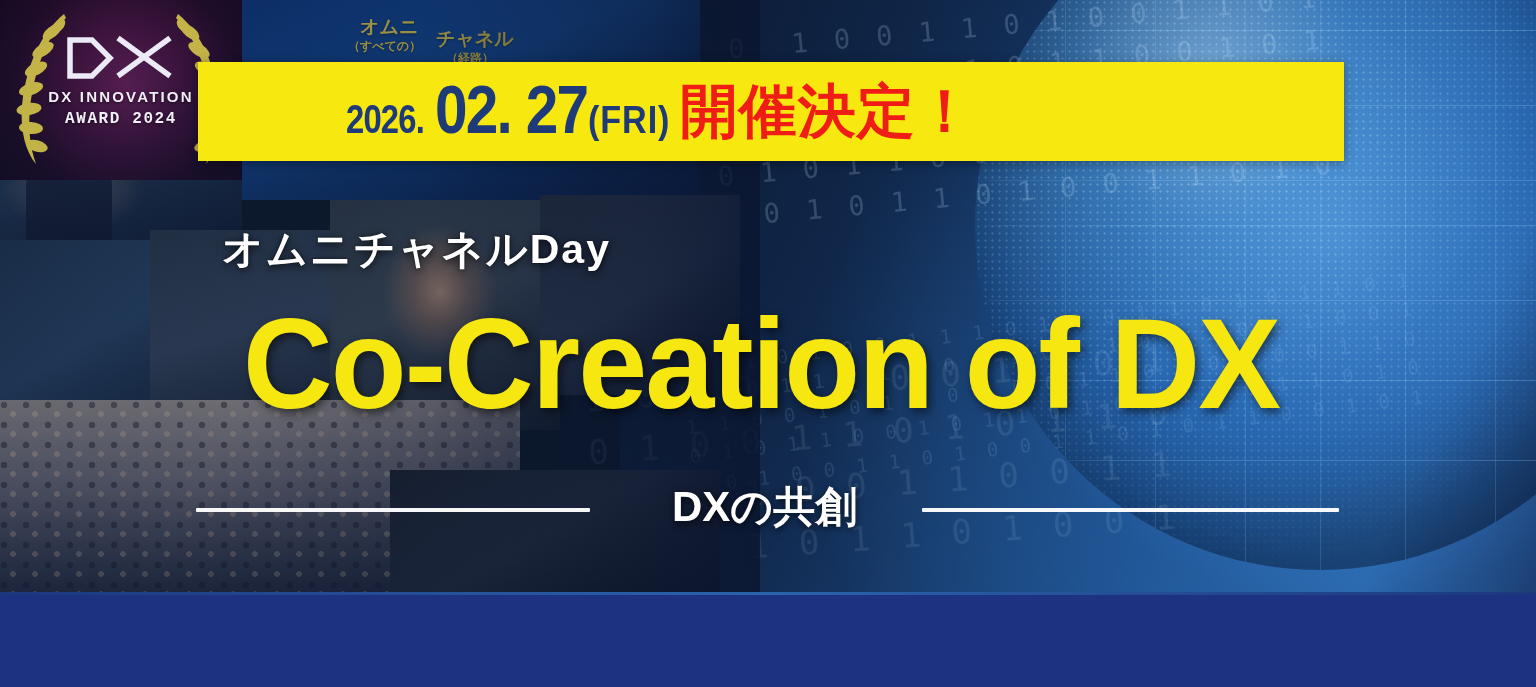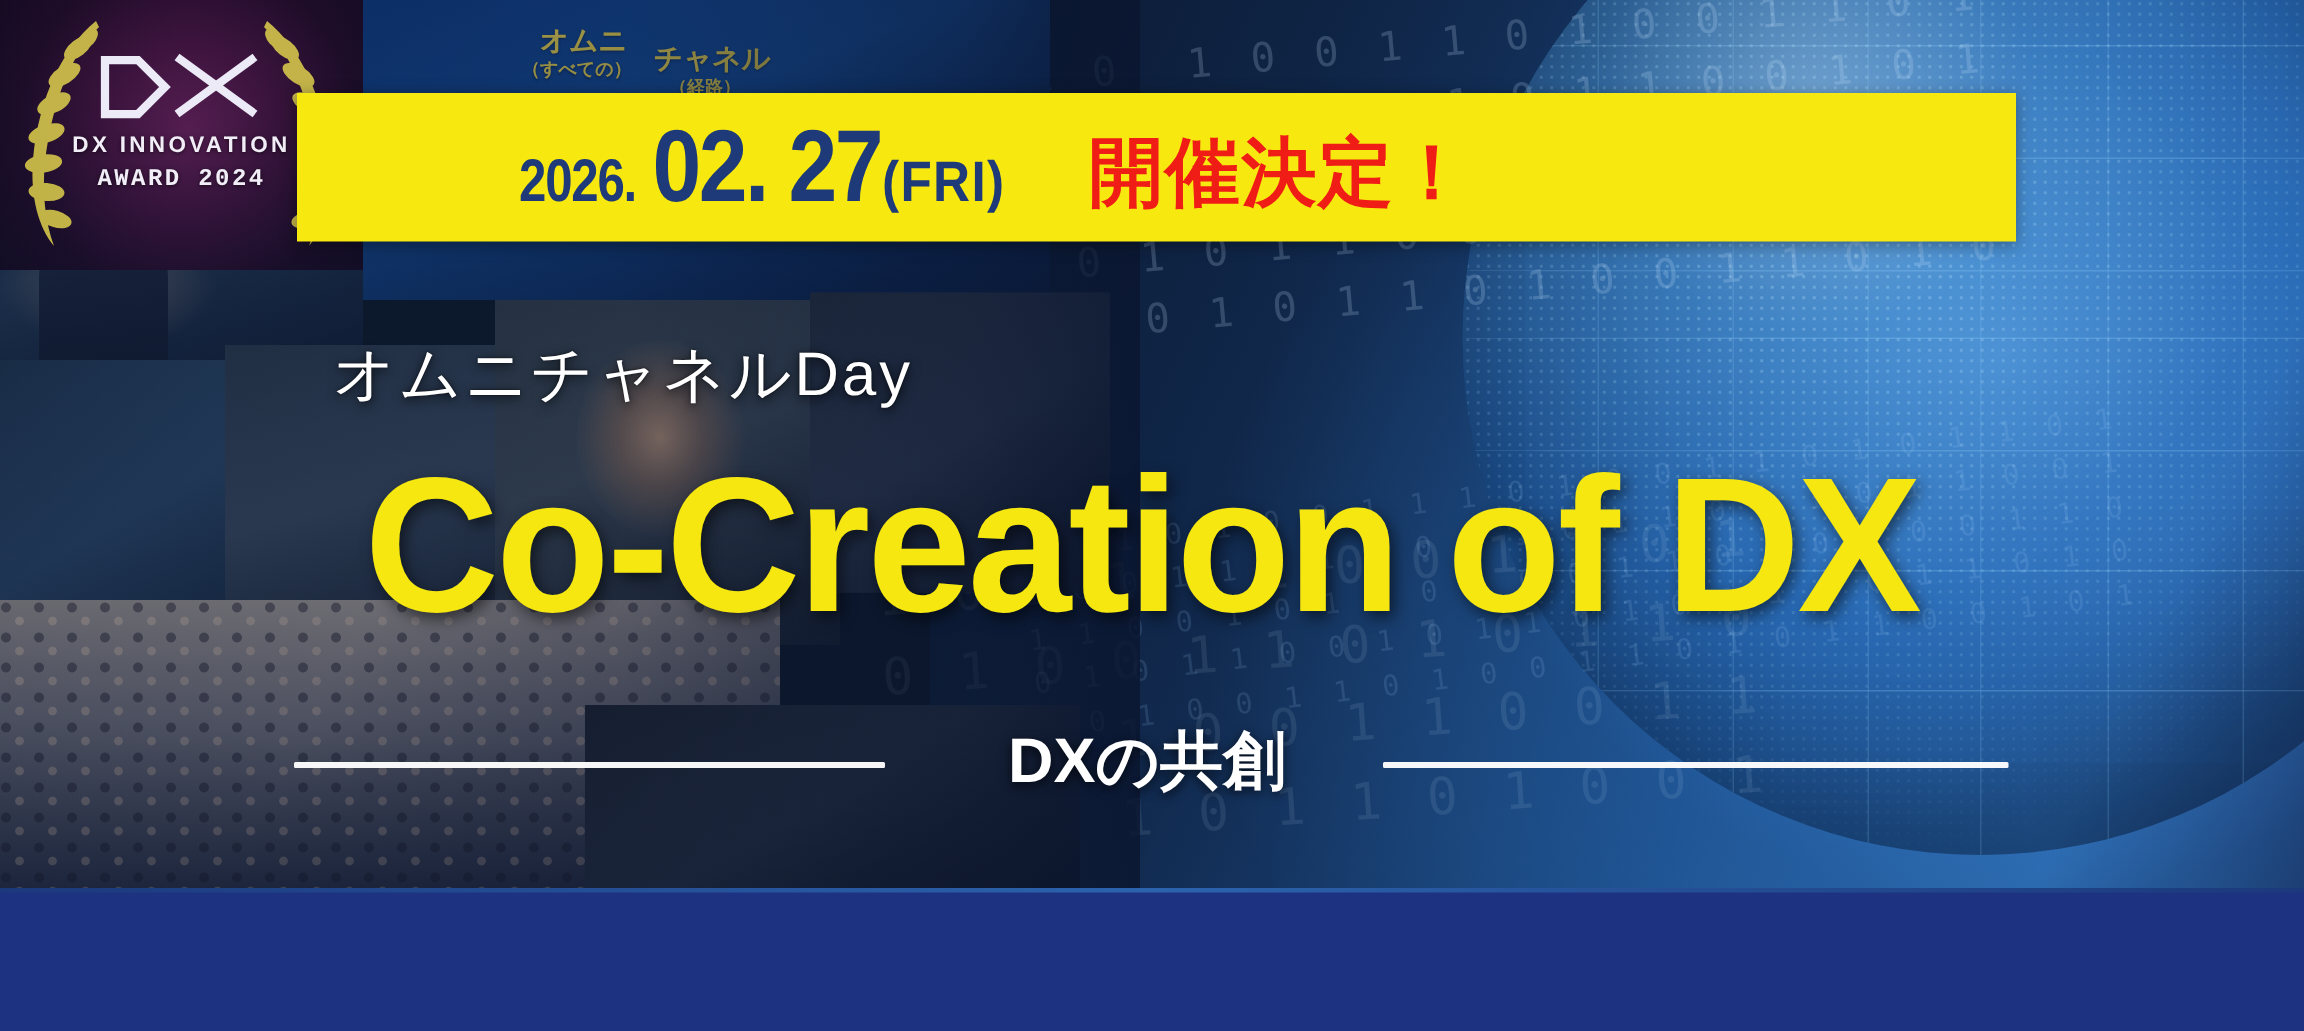--- a/index.html
+++ b/index.html
@@ -187,29 +187,29 @@
     display:flex; align-items:baseline;
     margin-left:148px;
     color:#1e3a78;
     font-weight:700;
     font-family:"Liberation Sans","DejaVu Sans",sans-serif;
   }
   .d-year  { font-size:40px; letter-spacing:-1px; transform:scaleX(0.82); transform-origin:left bottom; }
   .d-main  { font-size:68px; letter-spacing:-2px; margin-left:-6px; transform:scaleX(0.86); transform-origin:left bottom; }
   .d-dow   { font-size:38px; letter-spacing:1px; margin-left:-24px; transform:scaleX(0.9); transform-origin:left bottom; }
   .d-red   {
-    font-size:50px; color:#f01c16; font-weight:700;
-    margin-left:46px; letter-spacing:1px;
+    font-size:58px; color:#f01c16; font-weight:700;
+    letter-spacing:1px;
     position:relative; top:-2px;
   }
 
   
   .kicker {
     position:absolute; left:222px; top:222px; z-index:18;
-    color:#ffffff; font-size:41px; font-weight:400;
+    color:#ffffff; font-size:41px; font-weight:700;
     letter-spacing:2px;
     text-shadow:0 2px 8px rgba(0,0,0,0.75), 0 0 2px rgba(0,0,0,0.6);
   }
   .headline {
     position:absolute; left:243px; top:300px; z-index:18;
     color:#f5e70f; font-size:128px; font-weight:700;
     letter-spacing:-2px; line-height:1.0;
     transform:scaleX(0.97); transform-origin:left top;
     text-shadow:3px 4px 10px rgba(0,0,0,0.55);
     white-space:nowrap;

